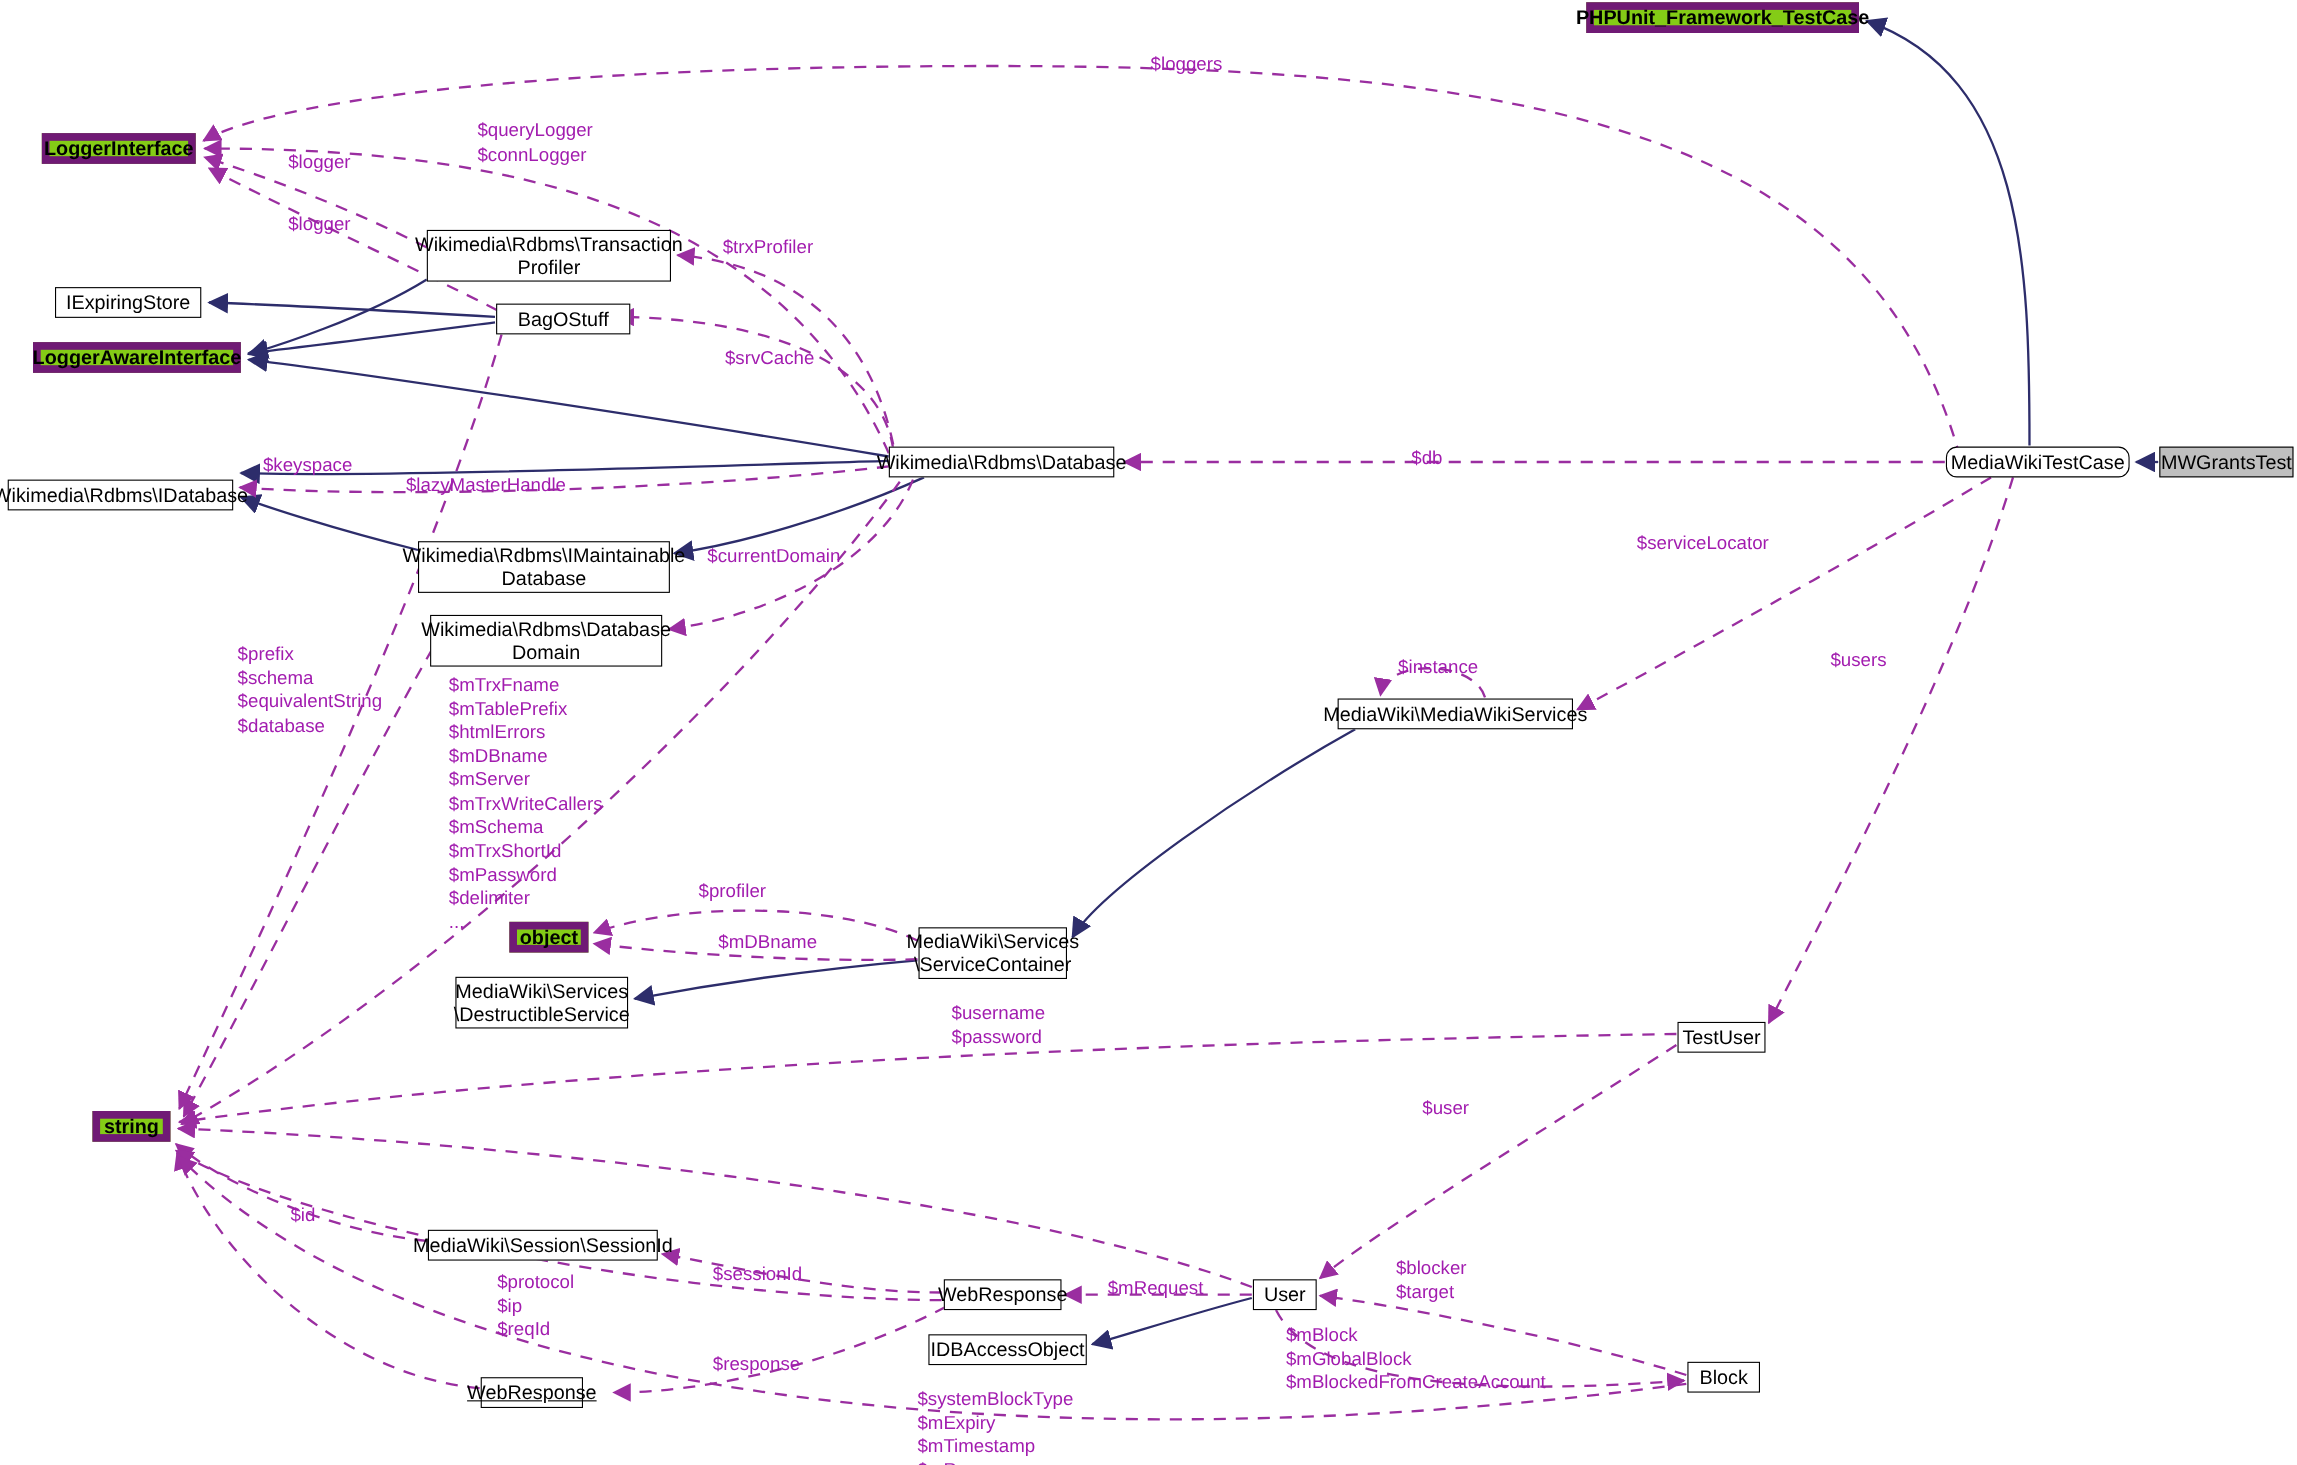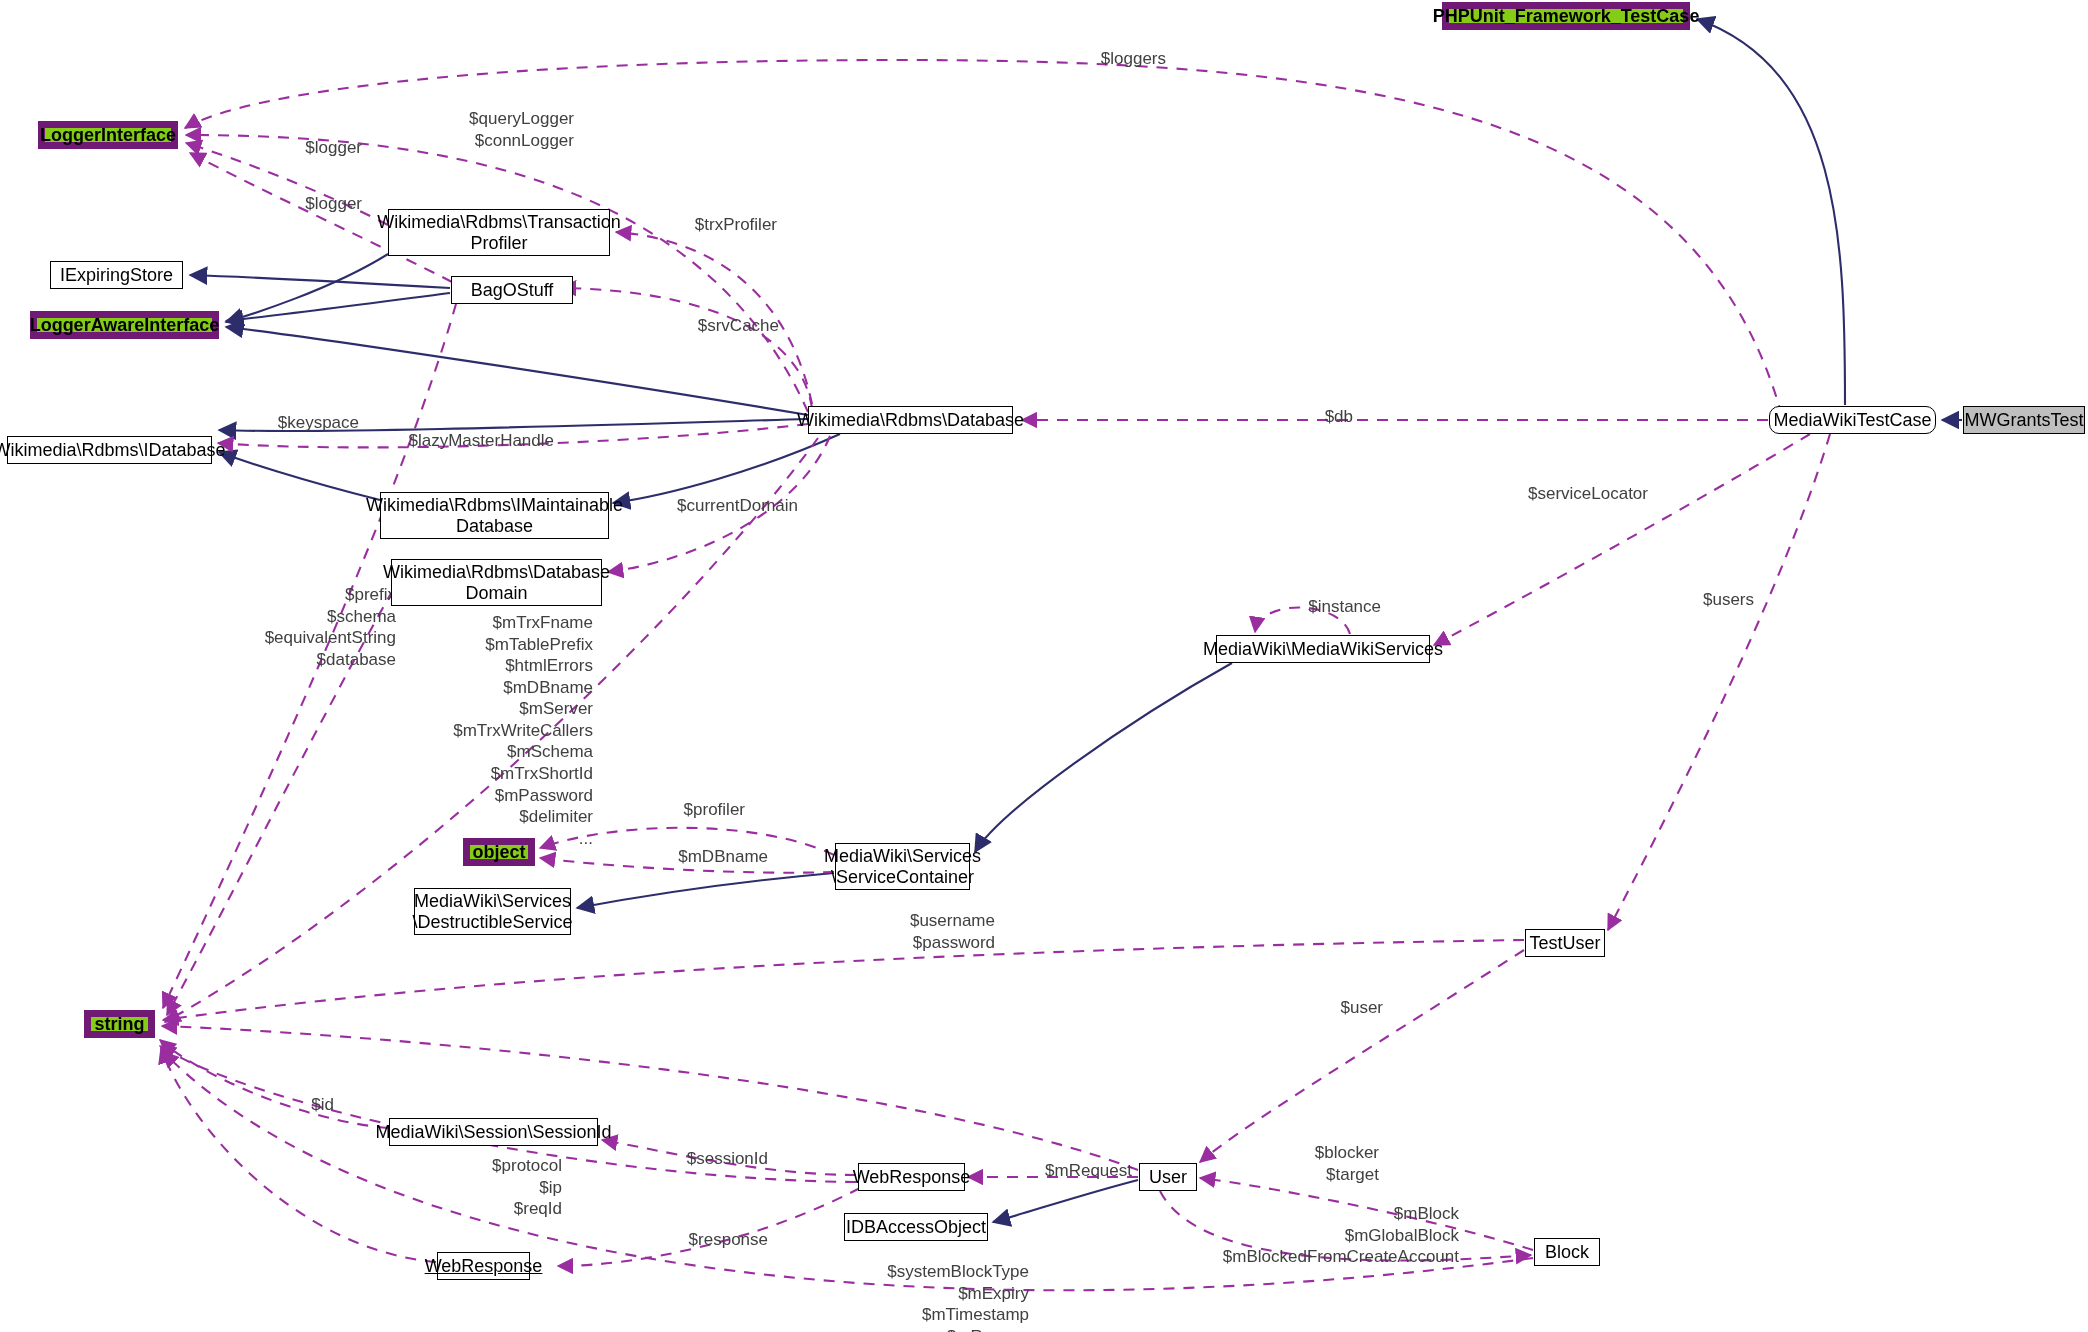--- a/index.html
+++ b/index.html
@@ -49,22 +49,22 @@
   }
   .node.highlight {
     background: #bfbfbf;
     border: 1.5px solid #000000;
   }
   
   .edge-label {
     position: absolute;
     font-size: 17px;
     line-height: 1.27;
-    color: #404040;
-    text-align: right;
+    color: #a21caf;
+    text-align: left;
     white-space: pre-line;
     z-index: 4;
     background: transparent;
   }
 </style>
 </head>
 <body>
 
 <div id="diagram">
 

